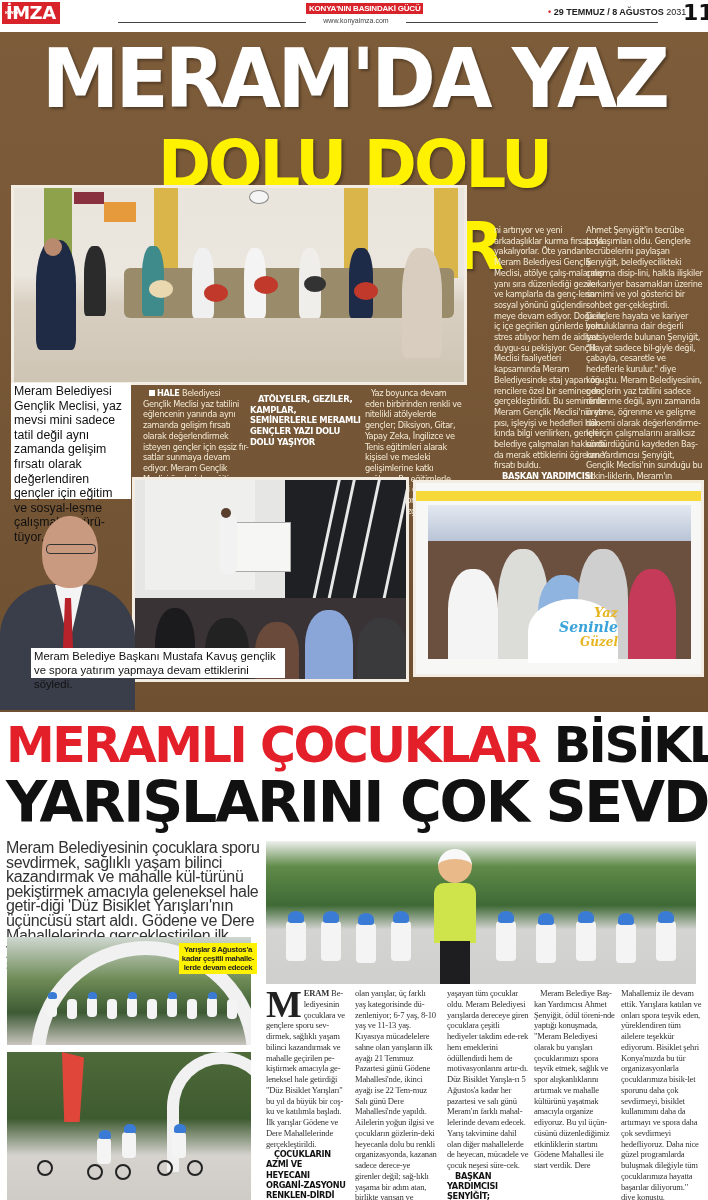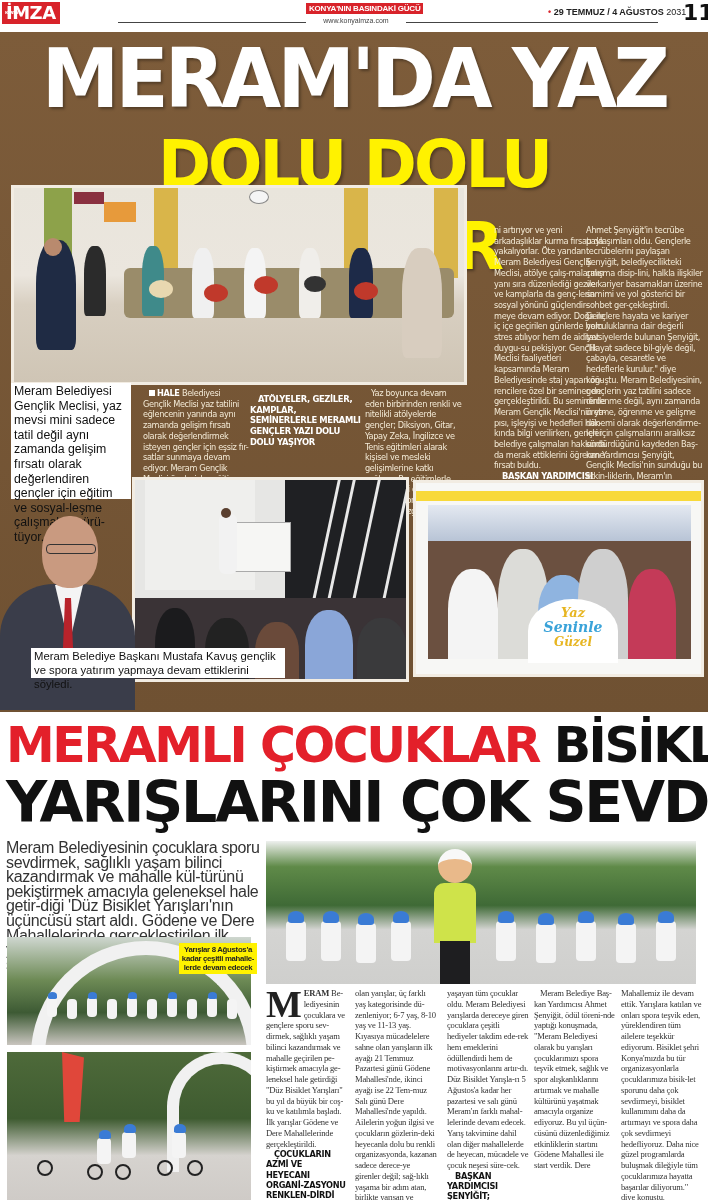--- a/index.html
+++ b/index.html
@@ -63,21 +63,21 @@
   .mayor-tie { position: absolute; left: 63px; top: 108px; width: 10px; height: 55px; background: #b8232b; clip-path: polygon(20% 0,80% 0,100% 90%,50% 100%,0 90%); }
   .mayor-head { position: absolute; left: 42px; top: 26px; width: 56px; height: 72px; background: #c99a80; border-radius: 48% 48% 45% 45%; }
   .mayor-glasses { position: absolute; left: 46px; top: 54px; width: 50px; height: 10px; border: 1.5px solid #333; border-radius: 4px; }
 
   .caption-mayor { left: 31px; top: 648px; width: 254px; height: 30px; font-size: 11.3px; line-height: 14px; padding: 1px 3px; }
 
   .photo-group { left: 413px; top: 480px; width: 291px; height: 197px; background: #f7f7f5; }
   .group-inner { position: absolute; left: 12px; top: 22px; width: 263px; height: 154px; background: #6b5040; }
   .group-ceiling { position: absolute; left: 0; top: 0; width: 100%; height: 36px; background: linear-gradient(180deg,#e4e9f1, #b8c4d6); }
   .group-stripe-y { position: absolute; left: 0; top: 8px; width: 100%; height: 10px; background: #f8d93a; }
-  .group-logo { position: absolute; left: 108px; top: 132px; width: 90px; height: 64px; border-radius: 50% 50% 0 0; background: #fff; text-align: center; }
+  .group-logo { position: absolute; left: 108px; top: 132px; width: 90px; height: 64px; border-radius: 50% 50% 0 0; background: #fff; text-align: right; }
   .group-logo span { display: block; font-family: "DejaVu Serif", serif; font-style: italic; font-weight: 700; line-height: 15px; }
   .group-logo .l1 { color: #e7b520; font-size: 13px; padding-top: 6px; }
   .group-logo .l2 { color: #3aa3d9; font-size: 14px; }
   .group-logo .l3 { color: #e7b520; font-size: 12px; }
 
   
   .headline3 { position: absolute; left: 6px; top: 718px; width: 700px; font-family: "DejaVu Sans", sans-serif; font-weight: 900; font-size: 49px; line-height: 56px; letter-spacing: -2.4px; white-space: nowrap; }
   .headline3 .red { color: #e3202a; }
   .headline3 .blk { color: #111; }
   .headline4 { position: absolute; left: 6px; top: 770px; width: 700px; font-family: "DejaVu Sans", sans-serif; font-weight: 900; font-size: 57px; line-height: 64px; color: #111; letter-spacing: -2.2px; white-space: nowrap; }
@@ -114,21 +114,21 @@
 <div class="masthead">
   <div class="logo">
     <span class="logo-small">KONYA</span>
     <span>İMZA</span>
   </div>
   <div class="section-label">SPOR</div>
   <div class="mast-rule"></div>
   <div class="slogan">KONYA'NIN BASINDAKİ GÜCÜ</div>
   <div class="url">www.konyaimza.com</div>
   <div class="date">
-    <span class="dot">• </span><span>29 TEMMUZ / 4 AĞUSTOS</span>
+    <span class="dot">• </span><span>29 TEMMUZ / 8 AĞUSTOS</span>
     <span class="year">2031</span>
   </div>
   <div class="page-num">11</div>
 </div>
 
 <div class="story-top">
   <div class="headline1">MERAM'DA YAZ</div>
   <div class="headline2">DOLU DOLU GEÇİYOR</div>
 </div>
 

